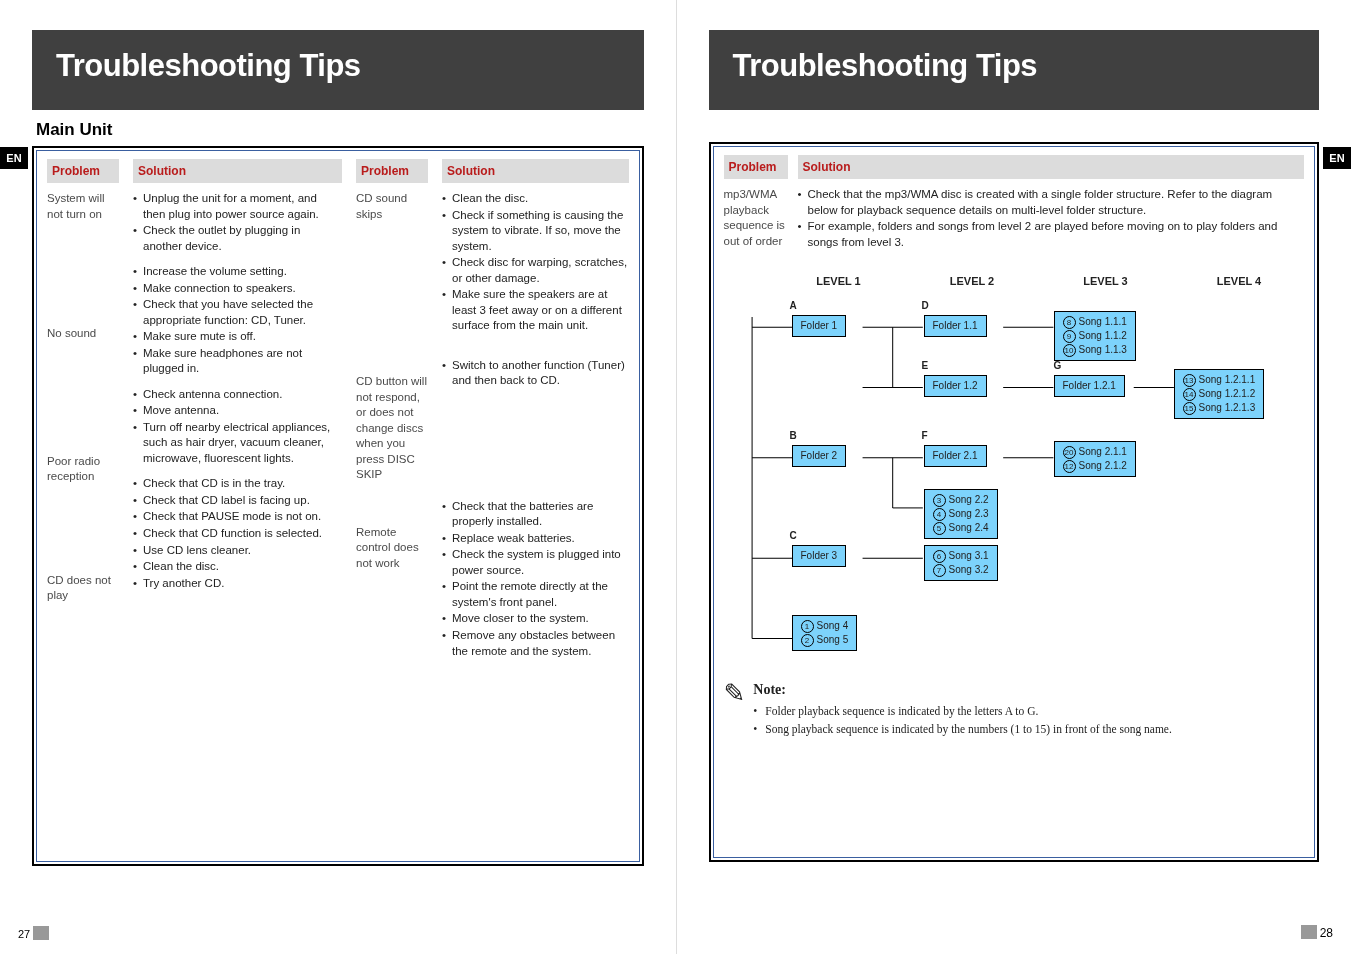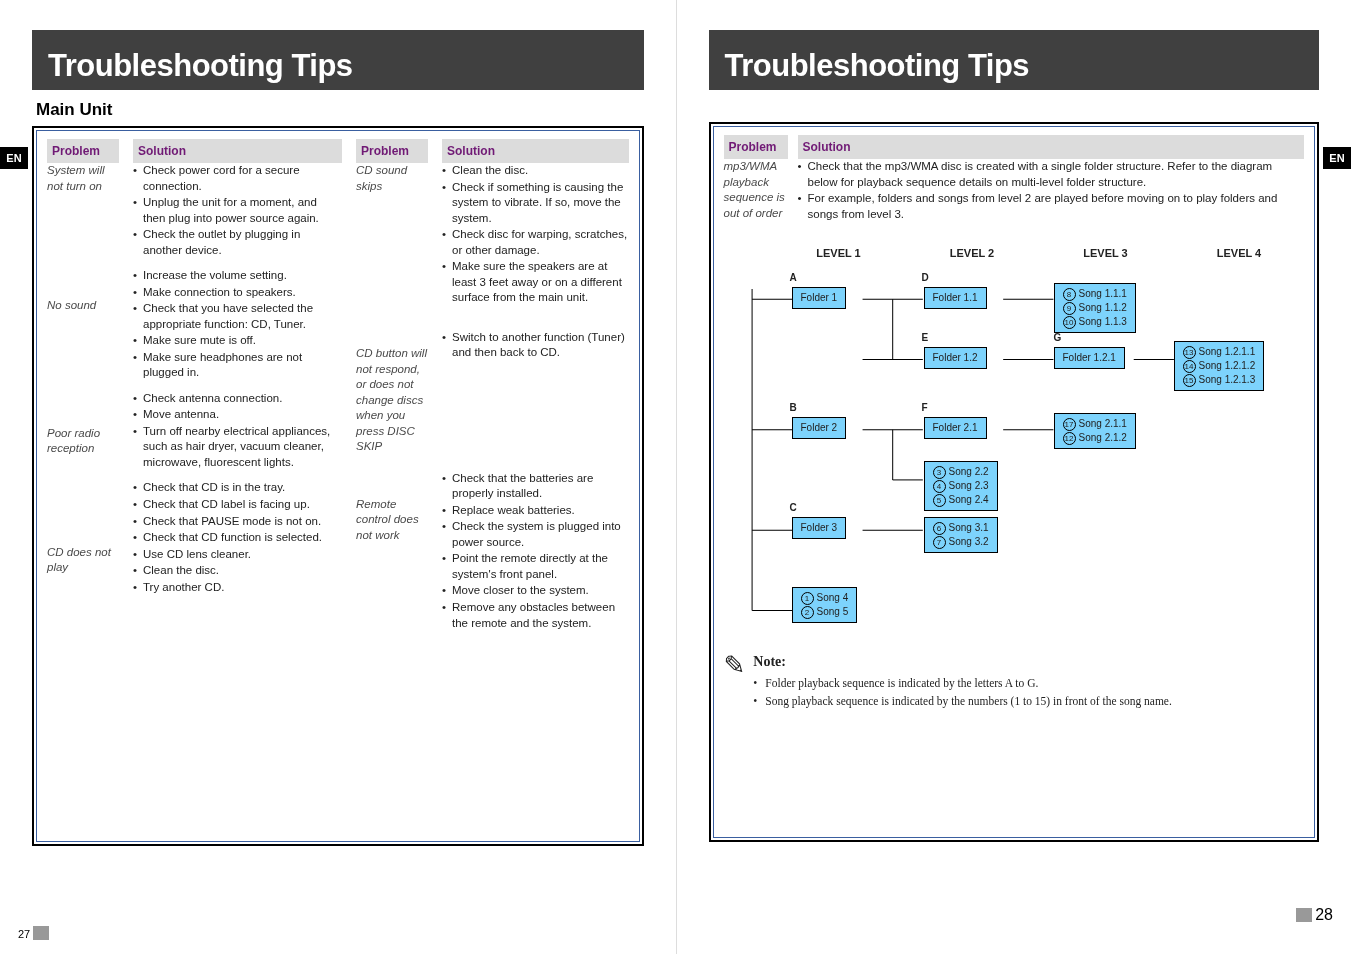--- a/index.html
+++ b/index.html
@@ -7,54 +7,54 @@
     background: #e8e8e8;
     font-family: "Myriad Pro", "Segoe UI", Arial, sans-serif;
     width: 1351px;
     height: 954px;
     overflow: hidden;
     position: relative;
   }
   .spread { display: flex; width: 100%; height: 100%; }
   .page { width: 50%; height: 100%; background: #fff; position: relative; padding: 30px 32px 0 32px; }
   .page + .page { border-left: 1px solid #ddd; }
-  .hdr-bar { background: #404040; height: 60px; margin-bottom: 10px; padding: 18px 16px; }
+  .hdr-bar { background: #404040; height: 80px; margin-bottom: 10px; padding: 18px 24px; }
   .hdr-bar h1 { color: #fff; font-size: 31px; font-weight: 800; letter-spacing: -0.5px; }
   .sub-row { display: flex; align-items: center; margin-bottom: 6px; }
   .en-tag-left { position: absolute; left: 0; top: 147px; width: 28px; height: 22px; background: #000; color: #fff; font-size: 11px; font-weight: 700; text-align: center; line-height: 22px; }
   .en-tag-right { position: absolute; right: 0; top: 147px; width: 28px; height: 22px; background: #000; color: #fff; font-size: 11px; font-weight: 700; text-align: center; line-height: 22px; }
   .sub-title { font-size: 17px; font-weight: 700; margin-left: 4px; }
   .outer-frame { border: 2px solid #000; padding: 2px; height: 720px; }
   .inner-frame { border: 1px solid #3a5fa0; height: 100%; padding: 8px 10px; font-size: 11.5px; line-height: 1.35; color: #222; overflow: hidden; }
   .tbl { display: flex; height: 100%; gap: 14px; }
   .col { flex: 1; }
   .col-prob { width: 72px; flex: 0 0 72px; }
   .col-sol { flex: 1 1 auto; }
-  .th { font-weight: 700; font-size: 12px; color: #701a75; background: #dcdcdc; padding: 4px 5px; }
-  .prob-lbl { font-style: italic; color: #4a4a4a; margin-bottom: 2px; }
+  .th { font-weight: 700; font-size: 12px; color: #b91c1c; background: #dcdcdc; padding: 4px 5px; margin-bottom: 8px; }
+  .prob-lbl { color: #4a4a4a; margin-bottom: 2px; }
   ul.sol { list-style: none; padding: 0; margin: 0 0 10px 0; }
   ul.sol li { padding-left: 10px; position: relative; margin-bottom: 1px; }
   ul.sol li::before { content: "•"; position: absolute; left: 0; top: 0; }
   .blk { margin-bottom: 12px; }
   
   .levels-hdr { display: flex; justify-content: space-between; font-weight: 700; font-size: 11px; margin: 14px 10px 8px 60px; }
   .levels-hdr span { width: 110px; text-align: center; }
   .diagram { position: relative; height: 370px; margin-left: 8px; }
   .diagram svg { position: absolute; inset: 0; }
   .dbox { position: absolute; border: 1px solid #000; background: #7dd3fc; font-size: 10px; padding: 3px 8px; white-space: nowrap; }
   .dlbl { position: absolute; font-size: 10px; font-weight: 700; }
   .note-row { display: flex; align-items: flex-start; gap: 8px; margin-top: 14px; font-family: "Comic Sans MS", cursive; }
   .note-icon { font-size: 26px; line-height: 1; }
   .note-body .note-head { font-family: "Comic Sans MS", cursive; font-weight: 700; font-size: 14px; margin-bottom: 4px; }
   .note-body ul { list-style: none; font-size: 11.5px; padding:0; font-family: "Comic Sans MS", cursive; }
   .note-body ul li { padding-left: 12px; position: relative; margin-bottom: 2px; }
   .note-body ul li::before { content: "•"; position: absolute; left: 0; }
   .pgnum-left { position: absolute; left: 18px; bottom: 14px; font-size: 11px; }
   .pgnum-left::after { content: ""; display: inline-block; width: 16px; height: 14px; background: #999; margin-left: 3px; vertical-align: -2px; }
-  .pgnum-right { position: absolute; right: 18px; bottom: 30px; font-size: 16px; }
+  .pgnum-right { position: absolute; right: 18px; bottom: 14px; font-size: 12px; }
   .pgnum-right::before { content: ""; display: inline-block; width: 16px; height: 14px; background: #999; margin-right: 3px; vertical-align: -2px; }
   .circled { display:inline-block; width:13px; height:13px; border:1px solid #000; border-radius:50%; font-size:8px; line-height:12px; text-align:center; margin-right:3px; vertical-align:0px; }
 </style>
 </head>
 <body>
 
 <div class="spread">
 
   <div class="page">
     <div class="hdr-bar">
@@ -84,21 +84,20 @@
               </div>
             <div style="height:76px"></div>
             <div class="blk">
                 <div class="prob-lbl">CD does not play</div>
               </div>
           </div>
 
           <div class="col col-sol">
             <div class="th">Solution</div>
             <ul class="sol">
-              <li>Check power cord for a secure connection.</li>
               <li>Unplug the unit for a moment, and then plug into power source again.</li>
               <li>Check the outlet by plugging in another device.</li>
             </ul>
             <ul class="sol">
               <li>Increase the volume setting.</li>
               <li>Make connection to speakers.</li>
               <li>Check that you have selected the appropriate function: CD, Tuner.</li>
               <li>Make sure mute is off.</li>
               <li>Make sure headphones are not plugged in.</li>
             </ul>
@@ -253,21 +252,21 @@
           <div class="dbox" style="left:322px; top:14px; line-height:1.3">
             <span class="circled">8</span><span>Song 1.1.1</span><br>
             <span class="circled">9</span><span>Song 1.1.2</span><br>
             <span class="circled">10</span><span>Song 1.1.3</span>
           </div>
 
           <span class="dlbl" style="left:322px; top:62px">G</span>
           <div class="dbox" style="left:322px; top:78px">Folder 1.2.1</div>
 
           <div class="dbox" style="left:322px; top:144px; line-height:1.3">
-            <span class="circled">17</span><span>Song 2.1.1</span><br>
+            <span class="circled">20</span><span>Song 2.1.1</span><br>
             <span class="circled">12</span><span>Song 2.1.2</span>
           </div>
 
           <div class="dbox" style="left:442px; top:72px; line-height:1.3">
             <span class="circled">13</span><span>Song 1.2.1.1</span><br>
             <span class="circled">14</span><span>Song 1.2.1.2</span><br>
             <span class="circled">15</span><span>Song 1.2.1.3</span>
           </div>
         </div>
 

